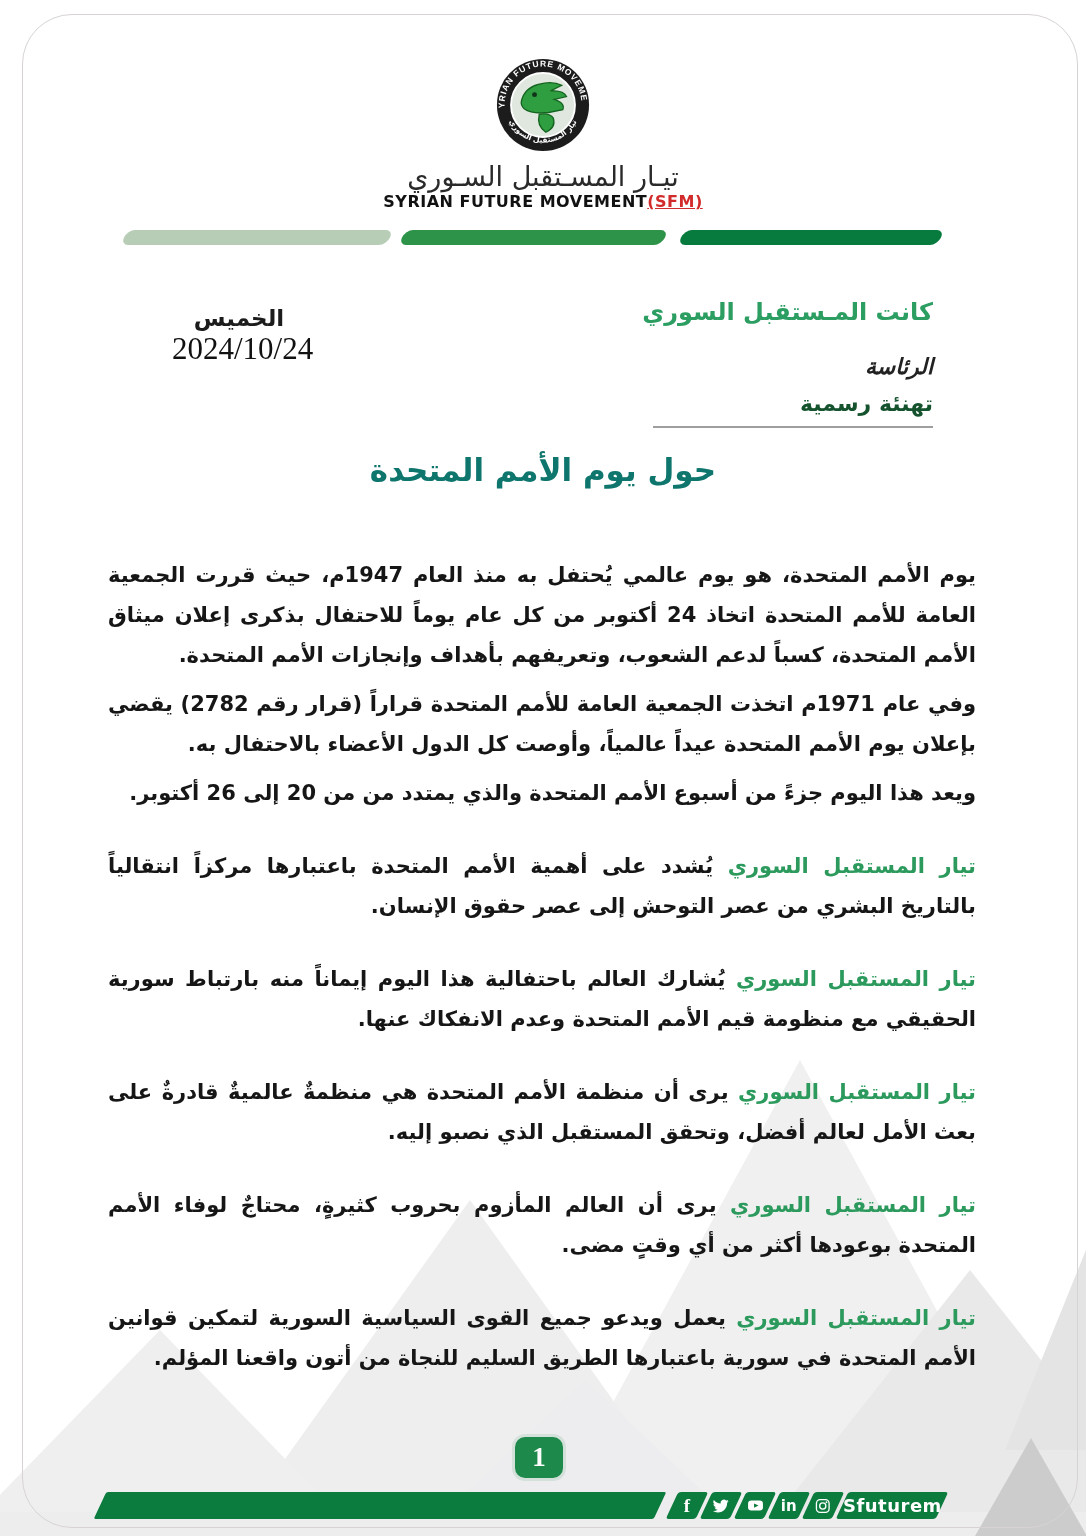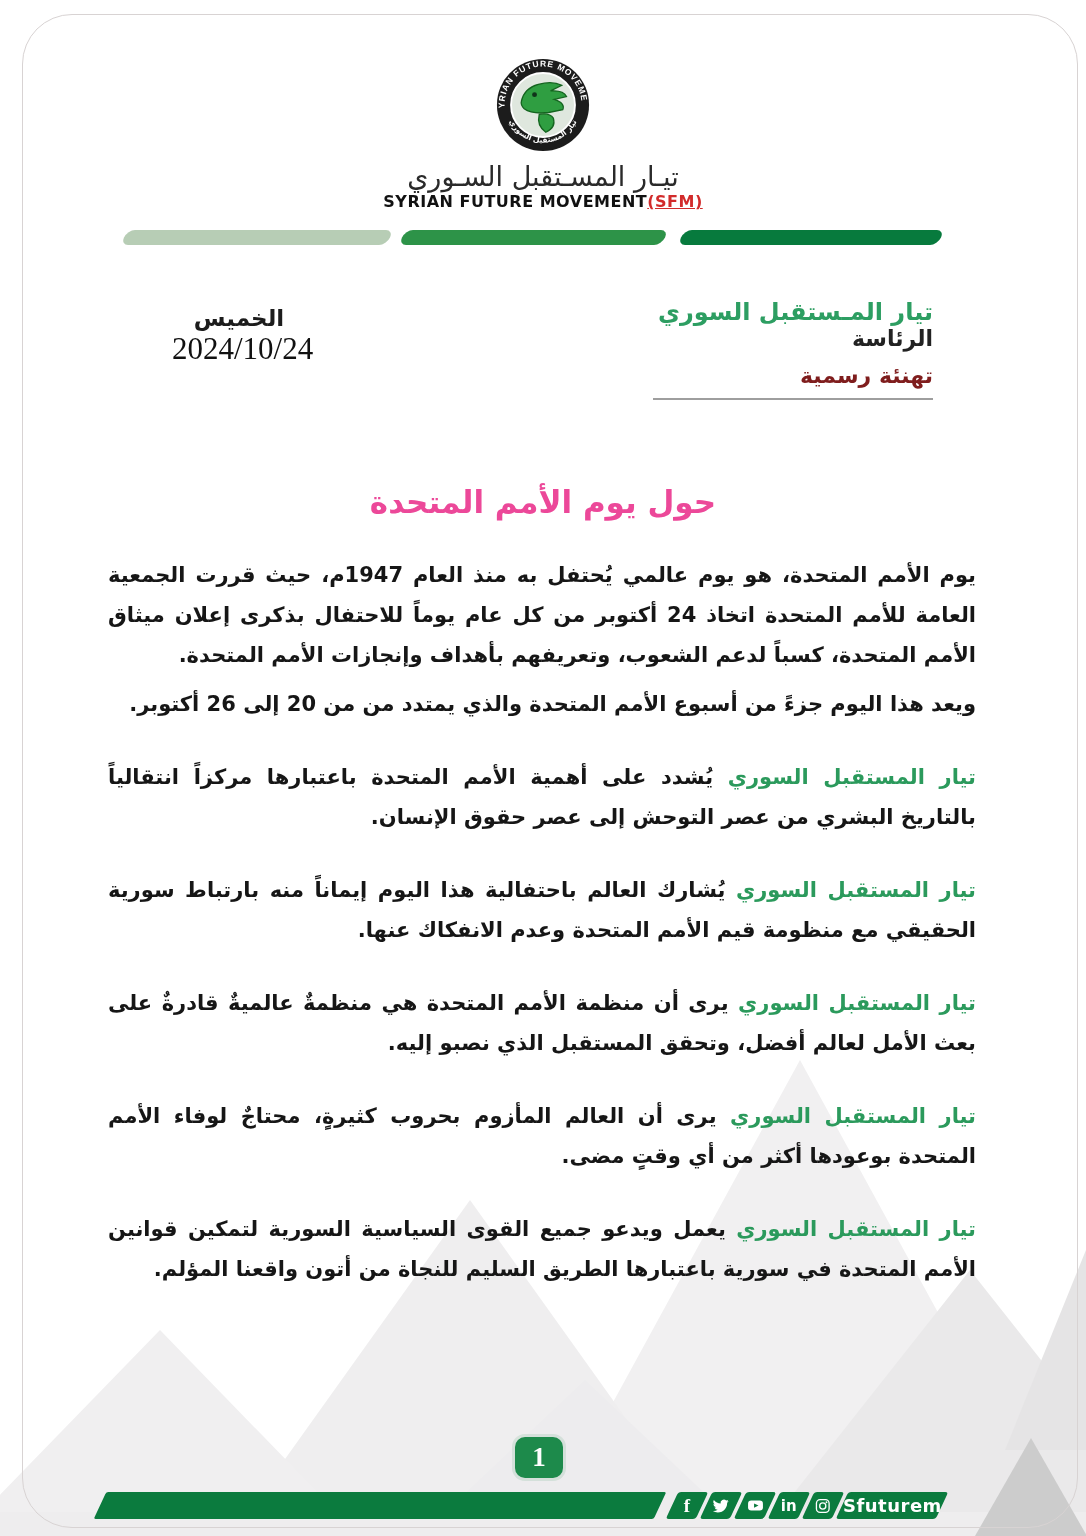--- a/index.html
+++ b/index.html
@@ -27,30 +27,30 @@
   .logo-en{font-size:16px;font-weight:bold;color:#111;letter-spacing:.5px;line-height:20px;}
   .logo-en .sfm{color:#d22b2b;text-decoration:underline;}
   
   .bar{position:absolute;top:230px;height:15px;border-radius:8px;transform:skewX(-25deg);z-index:2;}
   .bar.light{left:124px;width:266px;background:#b7cdb5;}
   .bar.mid{left:402px;width:263px;background:#2d9348;}
   .bar.dark{left:681px;width:260px;background:#077a3d;}
   
   .meta-right{position:absolute;right:153px;top:298px;text-align:right;direction:rtl;z-index:2;}
   .meta-org{font-size:24px;font-weight:bold;color:#2d9e62;letter-spacing:1px;}
-  .meta-dept{font-size:22px;font-weight:bold;color:#222;margin-top:0;}
-  .meta-doc{font-size:22px;font-weight:bold;color:#7f1d1d;margin-top:12px;}
+  .meta-dept{font-size:22px;font-weight:bold;color:#222;margin-top:28px;font-style:italic;}
+  .meta-doc{font-size:22px;font-weight:bold;color:#14532d;margin-top:12px;}
   .meta-rule{width:280px;border-bottom:2px solid #9e9e9e;margin-top:10px;margin-right:0;}
   .meta-left{position:absolute;left:172px;top:305px;width:134px;text-align:center;z-index:2;}
   .meta-day{font-size:23px;font-weight:bold;color:#1c1c1c;direction:rtl;}
   .meta-date{font-family:"Liberation Serif","DejaVu Serif",serif;font-size:31px;color:#111;}
   
   .doc-title{
-    position:absolute;left:0;top:484px;width:1086px;text-align:center;z-index:2;
-    direction:rtl;font-size:31px;font-weight:bold;color:#ec4899;
+    position:absolute;left:0;top:452px;width:1086px;text-align:center;z-index:2;
+    direction:rtl;font-size:31px;font-weight:bold;color:#0f766e;
   }
   
   .body-text{
     position:absolute;left:108px;right:110px;top:546px;z-index:2;
     direction:rtl;text-align:justify;
     font-size:21px;font-weight:bold;color:#161616;line-height:40px;
   }
   .para{margin:9px 0 0 0;}
   .para.gap{margin-top:33px;}
   .para .lead{color:#2b9a5c;}
@@ -119,34 +119,35 @@
   </svg>
   <div class="logo-ar">تيـار المسـتقبل السـوري</div>
   <div class="logo-en"><span>SYRIAN FUTURE MOVEMENT</span><span class="sfm">(SFM)</span></div>
 </div>
 
 <div class="bar light"></div>
 <div class="bar mid"></div>
 <div class="bar dark"></div>
 
 <div class="meta-right">
-  <div class="meta-org">تيار المـستقبل السوري</div>
+  <div class="meta-org">كانت المـستقبل السوري</div>
   <div class="meta-dept">الرئاسة</div>
   <div class="meta-doc">تهنئة رسمية</div>
   <div class="meta-rule"></div>
 </div>
 <div class="meta-left">
   <div class="meta-day">الخميس</div>
   <div class="meta-date">2024/10/24</div>
 </div>
 
 <div class="doc-title">حول يوم الأمم المتحدة</div>
 
 <div class="body-text">
   <p class="para"><span class="lead"></span> <span>يوم الأمم المتحدة، هو يوم عالمي يُحتفل به منذ العام 1947م، حيث قررت الجمعية العامة للأمم المتحدة اتخاذ 24 أكتوبر من كل عام يوماً للاحتفال بذكرى إعلان ميثاق الأمم المتحدة، كسباً لدعم الشعوب، وتعريفهم بأهداف وإنجازات الأمم المتحدة.</span></p>
+  <p class="para"><span class="lead"></span> <span>وفي عام 1971م اتخذت الجمعية العامة للأمم المتحدة قراراً (قرار رقم 2782) يقضي بإعلان يوم الأمم المتحدة عيداً عالمياً، وأوصت كل الدول الأعضاء بالاحتفال به.</span></p>
   <p class="para"><span class="lead"></span> <span>ويعد هذا اليوم جزءً من أسبوع الأمم المتحدة والذي يمتدد من من 20 إلى 26 أكتوبر.</span></p>
   <p class="para gap"><span class="lead">تيار المستقبل السوري</span> <span>يُشدد على أهمية الأمم المتحدة باعتبارها مركزاً انتقالياً بالتاريخ البشري من عصر التوحش إلى عصر حقوق الإنسان.</span></p>
   <p class="para gap"><span class="lead">تيار المستقبل السوري</span> <span>يُشارك العالم باحتفالية هذا اليوم إيماناً منه بارتباط سورية الحقيقي مع منظومة قيم الأمم المتحدة وعدم الانفكاك عنها.</span></p>
   <p class="para gap"><span class="lead">تيار المستقبل السوري</span> <span>يرى أن منظمة الأمم المتحدة هي منظمةٌ عالميةٌ قادرةٌ على بعث الأمل لعالم أفضل، وتحقق المستقبل الذي نصبو إليه.</span></p>
   <p class="para gap"><span class="lead">تيار المستقبل السوري</span> <span>يرى أن العالم المأزوم بحروب كثيرةٍ، محتاجٌ لوفاء الأمم المتحدة بوعودها أكثر من أي وقتٍ مضى.</span></p>
   <p class="para gap"><span class="lead">تيار المستقبل السوري</span> <span>يعمل ويدعو جميع القوى السياسية السورية لتمكين قوانين الأمم المتحدة في سورية باعتبارها الطريق السليم للنجاة من أتون واقعنا المؤلم.</span></p>
 </div>
 
 <div class="page-badge">1</div>
 

